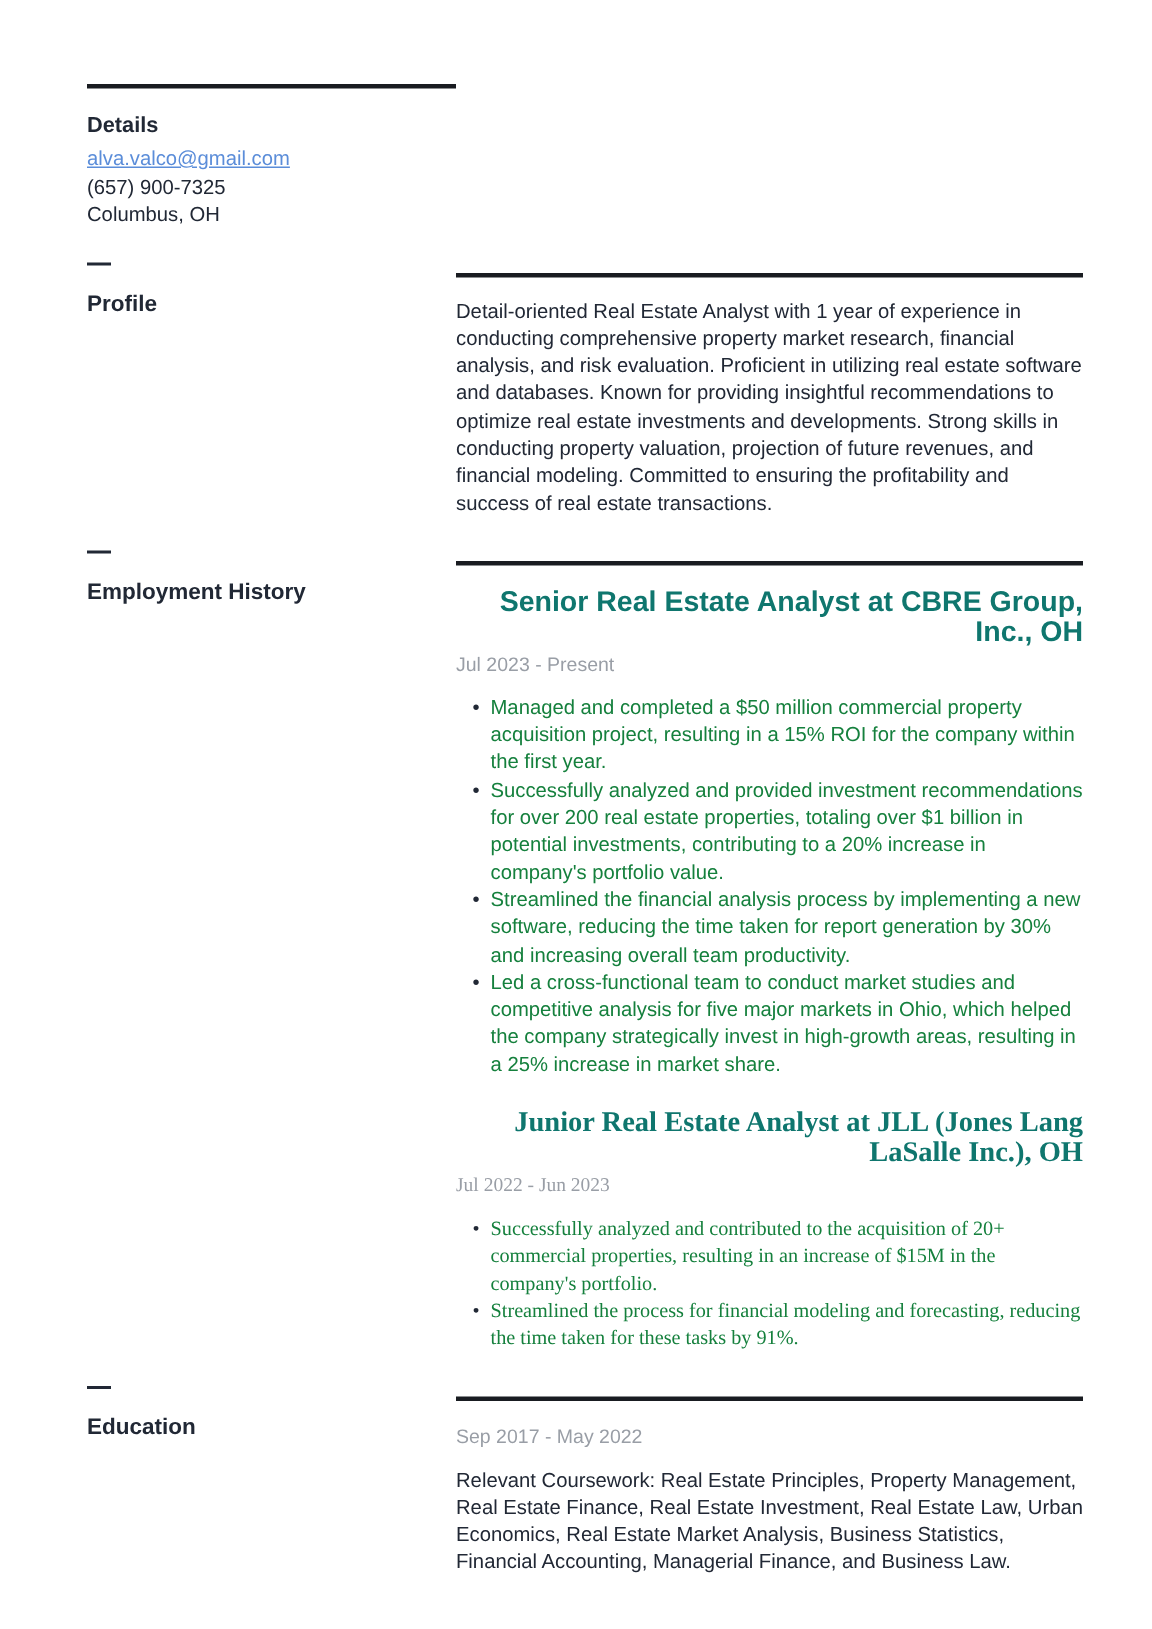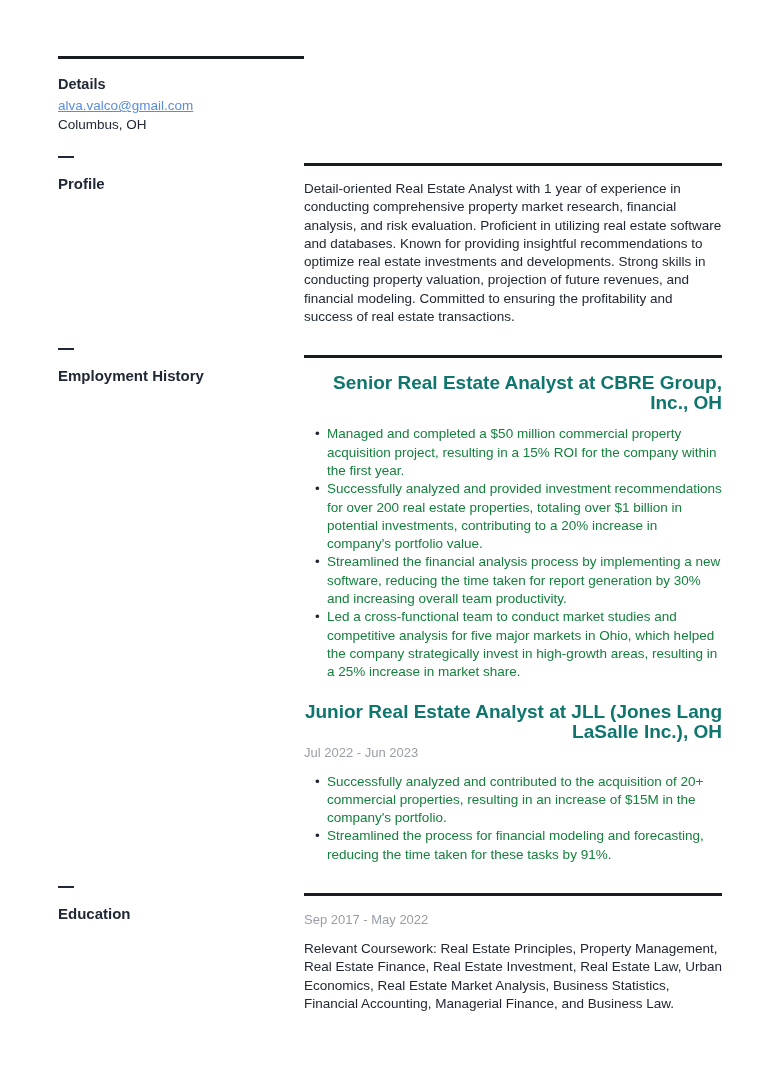--- a/index.html
+++ b/index.html
@@ -93,21 +93,21 @@
     color: #0f766e;
     text-align: right;
   }
   .entry-dates {
     font-size: 13px;
     color: #999ea6;
     margin-top: 2px;
     line-height: 17px;
   }
   .entry { margin-top: 15px; }
-  .entry + .entry { margin-top: 20px; }
+  .entry + .entry { margin-top: 20px; font-family: Liberation Serif, serif; }
   .bullets {
     margin-top: 12px;
     padding-left: 23px;
     list-style: none;
   }
   .bullets li {
     font-size: 13.5px;
     line-height: 18.3px;
     color: #15803d;
     position: relative;
@@ -125,20 +125,21 @@
 
 <div class="page">
 
   <div class="row">
     <div class="header-right">
       <div class="rule"></div>
       <div class="details-label">Details</div>
       <div class="contact-line">
         <a class="email-link">alva.valco@gmail.com</a>
       </div>
+      <div class="contact-line">(657) 900-7325</div>
       <div class="contact-line">Columbus, OH</div>
     </div>
   </div>
 
   <div class="row section">
     <div class="section-left">
       <div class="dash"></div>
       <div class="section-heading">Profile</div>
     </div>
     <div class="section-right">
@@ -150,20 +151,21 @@
   <div class="row section">
     <div class="section-left">
       <div class="dash"></div>
       <div class="section-heading">Employment History</div>
     </div>
     <div class="section-right">
       <div class="rule"></div>
 
       <div class="entry">
         <div class="entry-title">Senior Real Estate Analyst at CBRE Group, Inc., OH</div>
+        <div class="entry-dates">Jul 2023 - Present</div>
         <ul class="bullets">
           <li>Managed and completed a $50 million commercial property acquisition project, resulting in a 15% ROI for the company within the first year.</li>
           <li>Successfully analyzed and provided investment recommendations for over 200 real estate properties, totaling over $1 billion in potential investments, contributing to a 20% increase in company's portfolio value.</li>
           <li>Streamlined the financial analysis process by implementing a new software, reducing the time taken for report generation by 30% and increasing overall team productivity.</li>
           <li>Led a cross-functional team to conduct market studies and competitive analysis for five major markets in Ohio, which helped the company strategically invest in high-growth areas, resulting in a 25% increase in market share.</li>
         </ul>
       </div>
 
       <div class="entry">
         <div class="entry-title">Junior Real Estate Analyst at JLL (Jones Lang LaSalle Inc.), OH</div>

